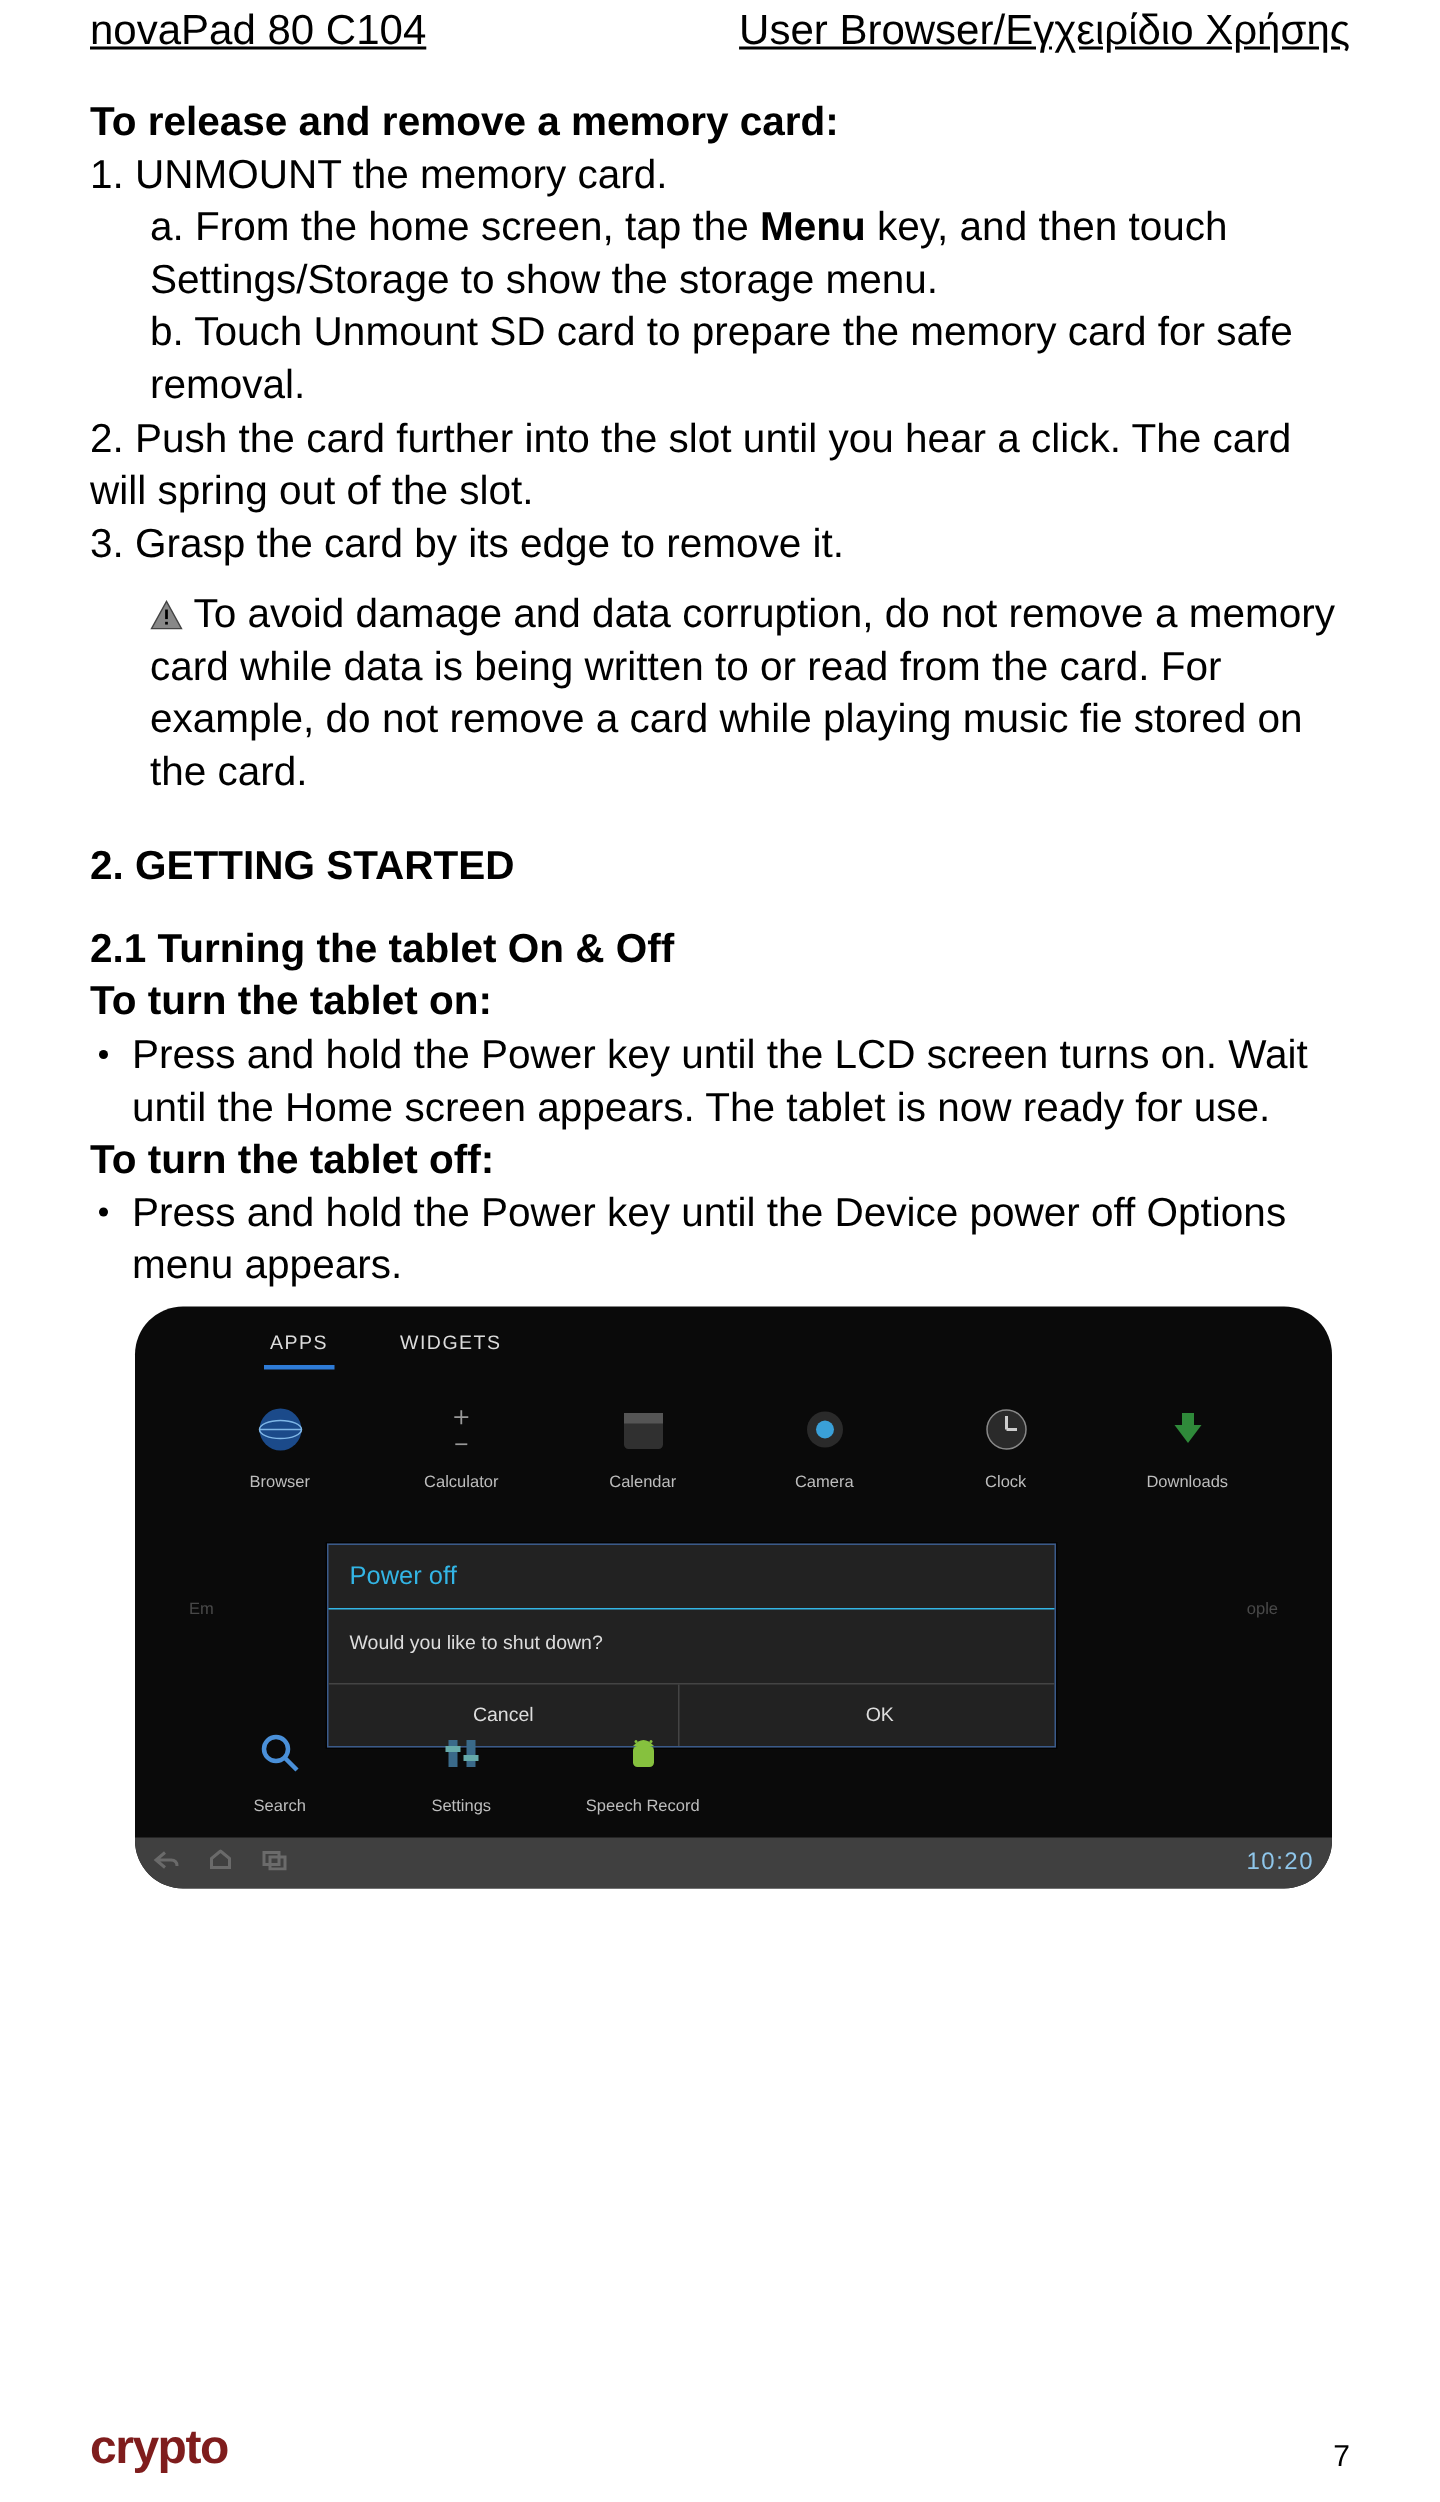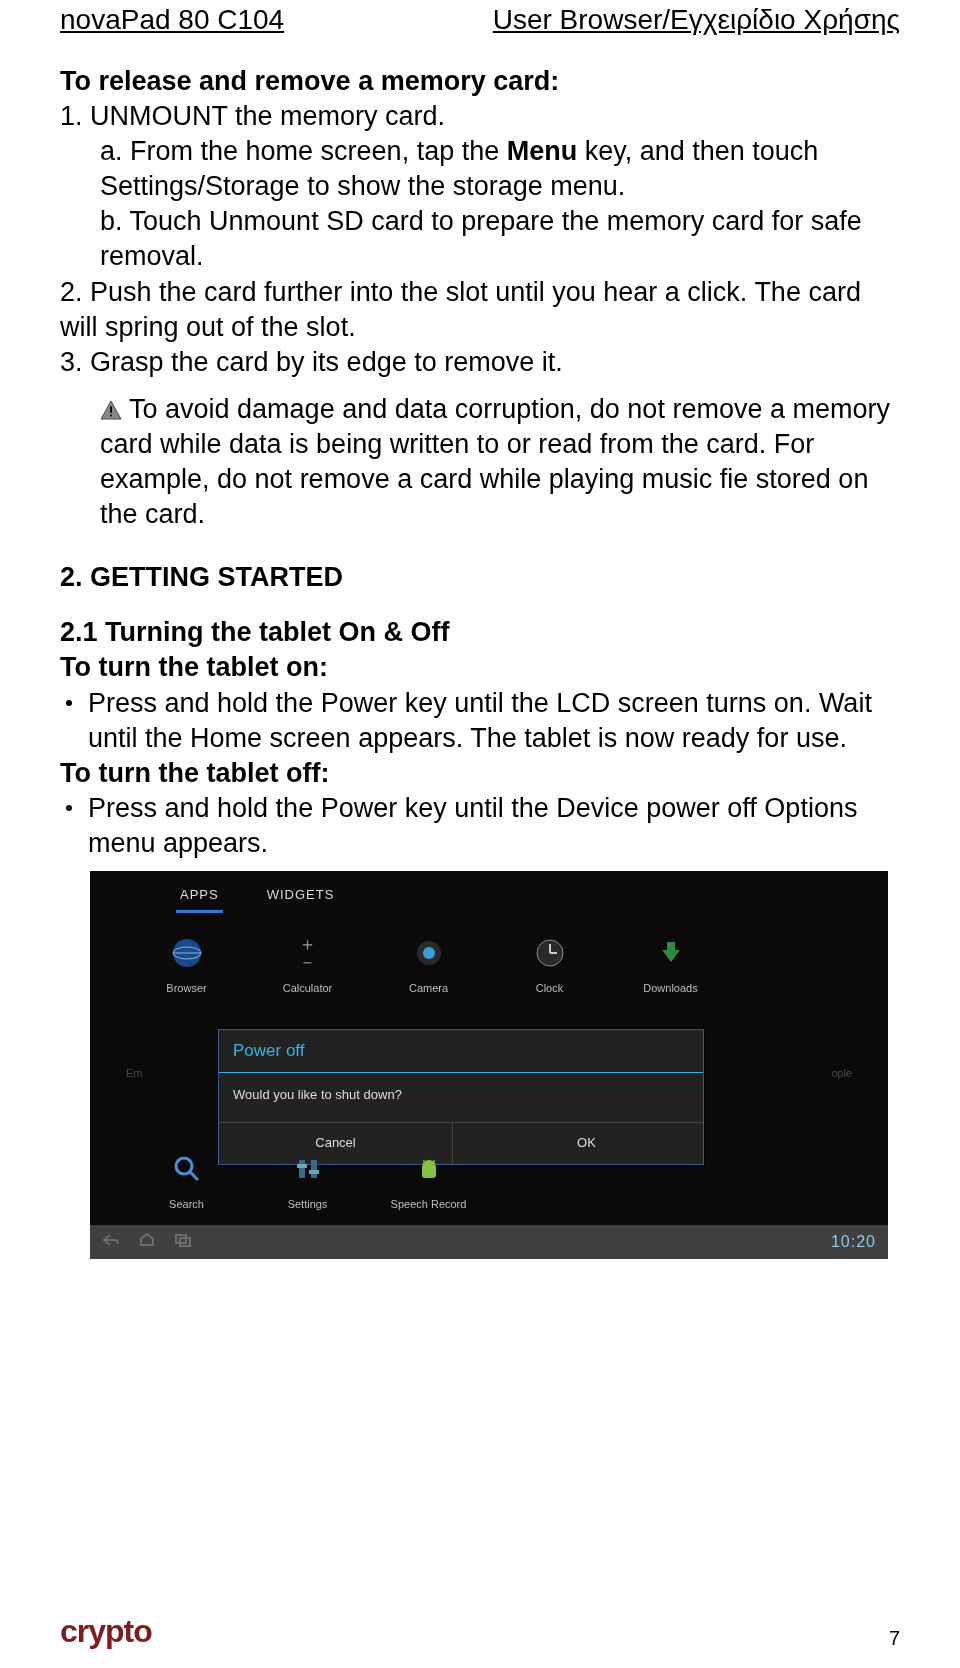--- a/index.html
+++ b/index.html
@@ -50,20 +50,21 @@
     border-radius: 50%;
   }
   .screenshot {
     margin-top: 10px;
     margin-left: 30px;
     background: #0a0a0a;
     width: 798px;
     height: 388px;
     position: relative;
     overflow: hidden;
+    border-radius: 32px;
   }
   .tabs-row {
     display: flex;
     gap: 40px;
     padding: 10px 0 0 86px;
     color: #dcdcdc;
     font-size: 13px;
     letter-spacing: 1px;
   }
   .tab { padding: 6px 4px; }
@@ -227,20 +228,29 @@
               <circle cx="17" cy="17" r="14" fill="#1b4a8a"></circle>
               <ellipse cx="17" cy="17" rx="14" ry="6" fill="none" stroke="#7fb6e6" stroke-width="1"></ellipse>
               <line x1="3" y1="17" x2="31" y2="17" stroke="#7fb6e6" stroke-width="1"></line>
             </svg>
           </div>
         <span>Browser</span>
       </div>
       <div class="app-item">
         <div class="app-icon" style="color:#999;font-size:18px;line-height:1">＋<br>－</div>
         <span>Calculator</span>
+      </div>
+      <div class="app-item">
+        <div class="app-icon">
+            <svg width="34" height="34">
+              <rect x="4" y="6" width="26" height="24" rx="3" fill="#303030"></rect>
+              <rect x="4" y="6" width="26" height="7" fill="#555"></rect>
+            </svg>
+          </div>
+        <span>Calendar</span>
       </div>
       <div class="app-item">
         <div class="app-icon">
             <svg width="34" height="34">
               <circle cx="17" cy="17" r="12" fill="#2a2a2a"></circle>
               <circle cx="17" cy="17" r="6" fill="#3aa0d8"></circle>
             </svg>
           </div>
         <span>Camera</span>
       </div>

